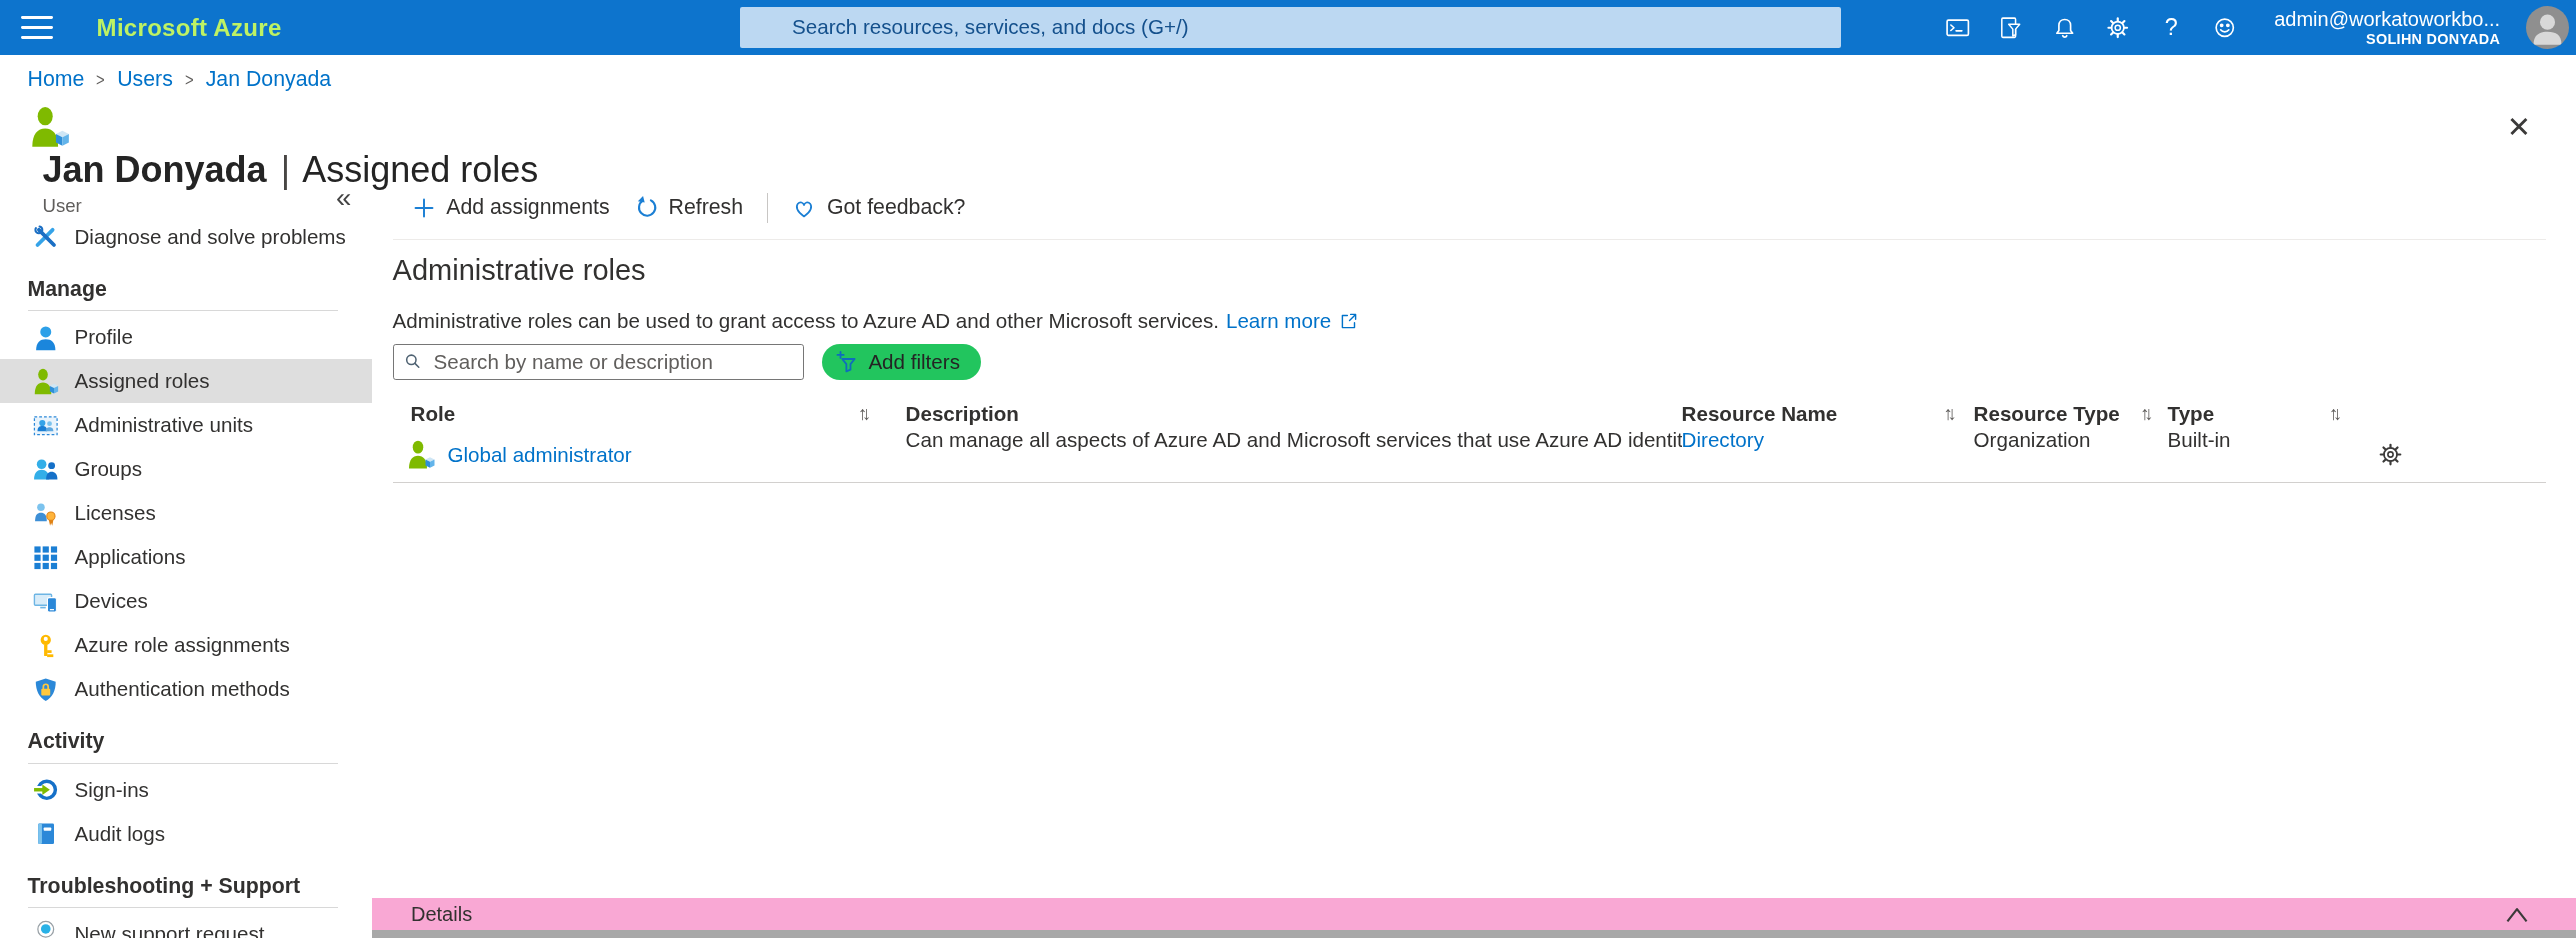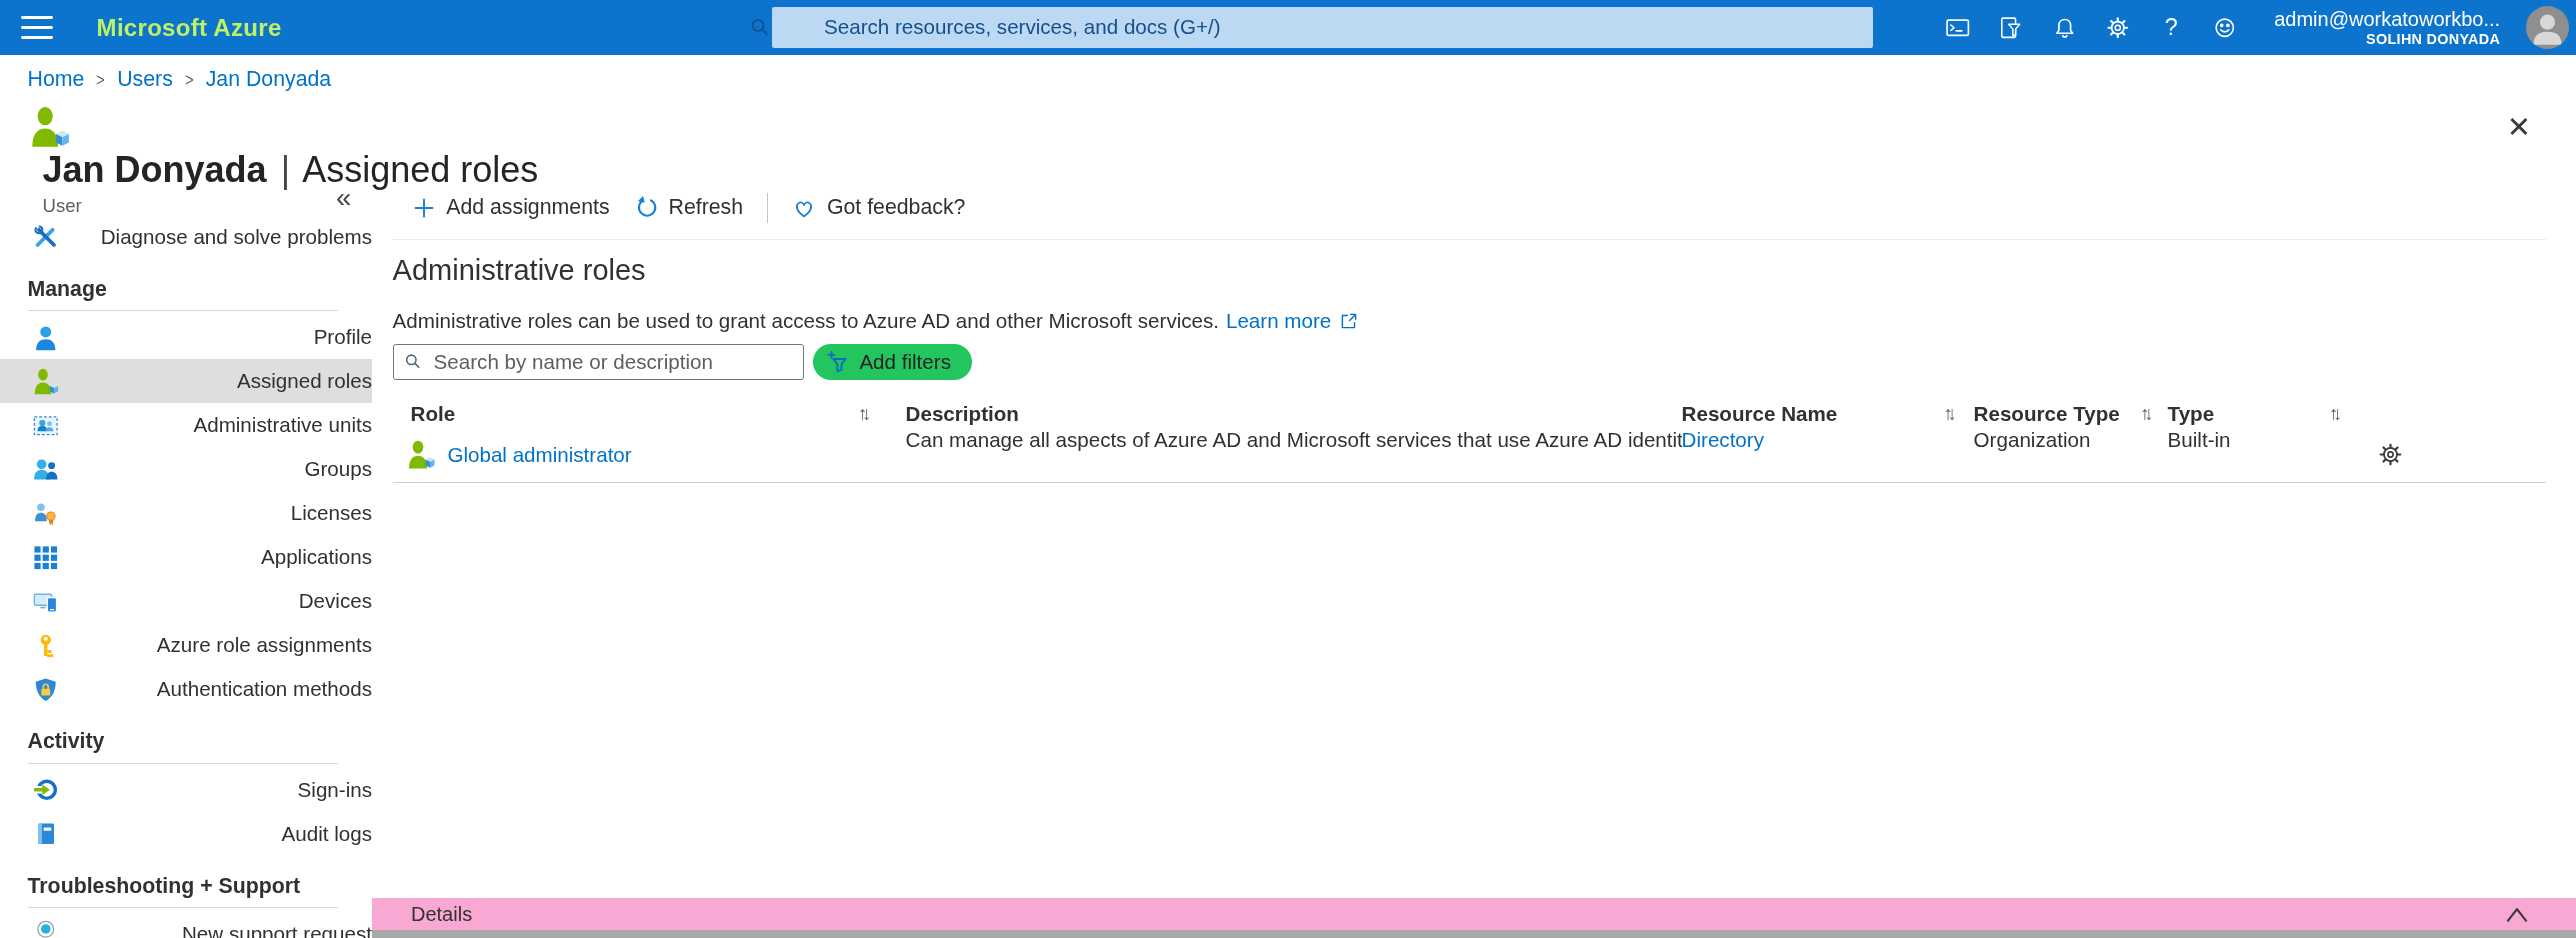--- a/index.html
+++ b/index.html
@@ -5,21 +5,21 @@
   * { margin:0; padding:0; box-sizing:border-box; }
   html,body { width:2576px; height:938px; overflow:hidden; background:#fff;
     font-family:"Liberation Sans", sans-serif; color:#323130; }
 
   
   .topbar { position:relative; height:55px; background:#0d74cd; display:flex; align-items:center; }
   .hamburger { width:32px; height:23.4px; margin-left:20.6px; display:flex; flex-direction:column;
     justify-content:space-between; cursor:pointer; }
   .hamburger span { display:block; height:3.1px; background:#fff; border-radius:1.4px; }
   .brand { color:#bef264; font-size:24px; font-weight:700; margin-left:44px; letter-spacing:0.3px; }
-  .top-search { position:absolute; left:772px; top:6.9px; width:1101px; height:41px;
+  .top-search { position:absolute; left:740px; top:6.9px; width:1101px; height:41px;
     background:#bcd8f2; border:none; border-radius:2.1px; padding-left:52px; font-size:20.6px;
     color:#14508c; font-family:"Liberation Sans", sans-serif; outline:none; }
   .top-search::placeholder { color:#14508c; opacity:1; }
   .top-search-icon { position:absolute; left:747px; top:15px; width:26px; height:26px; pointer-events:none; }
   .top-right { position:absolute; right:0; top:0; height:55px; display:flex; align-items:center; gap:26px; padding-right:6.9px; }
   .tb-icon { width:27.5px; height:27.5px; display:flex; align-items:center; justify-content:center; cursor:pointer; }
   .tb-icon svg { width:27.5px; height:27.5px; }
   .help-glyph { color:#fff; font-size:23.4px; font-weight:400; }
   .account { text-align:right; line-height:1.15; margin-left:9.6px; }
   .account .email { color:#fff; font-size:20px; }
@@ -42,40 +42,40 @@
   .close-x { position:absolute; right:45px; top:58px; font-size:29px; font-weight:300; color:#3b3a39; cursor:pointer; line-height:1; }
 
   
   .body-wrap { display:flex; height:766px; }
 
   
   .sidebar { width:372px; flex:0 0 372px; padding-top:11px; overflow:hidden; }
   .collapse-row { text-align:right; padding-right:20.6px; height:32px; }
   .collapse-btn { font-size:27.5px; color:#444; cursor:pointer; line-height:30px; }
   .nav-item { height:44px; display:flex; align-items:center; padding-left:32px; gap:15px;
-    font-size:20.6px; color:#323130; cursor:pointer;justify-content:space-between; }
+    font-size:20.6px; color:#323130; cursor:pointer; }
   .nav-item.selected { background:#dedede; }
   .nav-item svg { width:27.5px; height:27.5px; flex:0 0 auto; }
   .nav-header { font-size:21.3px; font-weight:700; color:#323130; padding-left:27.5px; margin-top:18px; height:25px; }
   .nav-divider { border-bottom:1.4px solid #d8d8d8; margin:8.3px 34px 4.1px 27.5px; }
 
   
   .content { position:relative; flex:1; padding:0 30px 0 20.6px; }
   .cmd-bar { display:flex; align-items:center; gap:23.4px; margin-top:19px; height:33px; padding-left:18px; }
   .cmd { display:flex; align-items:center; gap:9.6px; font-size:21.3px; color:#323130; cursor:pointer; }
   .cmd svg { width:26px; height:26px; }
   .cmd-sep { width:1.4px; height:30px; background:#c8c6c4; }
   .cmd-divider { border-bottom:1.4px solid #edebe9; margin-top:15px; }
 
   .section-title { font-size:29px; font-weight:400; color:#323130; margin-top:13.8px; }
   .section-desc { display:flex; align-items:center; gap:6.9px; font-size:20.6px; margin-top:22px; color:#323130; }
   .learn-more { color:#0072c9; text-decoration:none; cursor:pointer; }
   .ext-icon { width:22px; height:22px; }
 
-  .filter-row { display:flex; align-items:center; margin-top:11px; gap:9px; }
+  .filter-row { display:flex; align-items:center; margin-top:11px; gap:18px; }
   .search-box { position:relative; width:411px; height:36px; }
   .search-box input { width:100%; height:100%; border:1.4px solid #767676; border-radius:2.8px;
     padding-left:40px; font-size:20.6px; color:#323130; font-family:"Liberation Sans", sans-serif; outline:none; }
   .search-box input::placeholder { color:#605e5c; opacity:1; }
   .search-box svg { position:absolute; left:9.6px; top:6.9px; width:22px; height:22px; pointer-events:none; }
   .add-filters { display:flex; align-items:center; gap:6.9px; height:36px; padding:0 20.6px 0 12.4px;
     background:#22c55e; border-radius:18px; font-size:20.6px; color:#242424; cursor:pointer; }
   .add-filters svg { width:27.5px; height:27.5px; }
 
   

